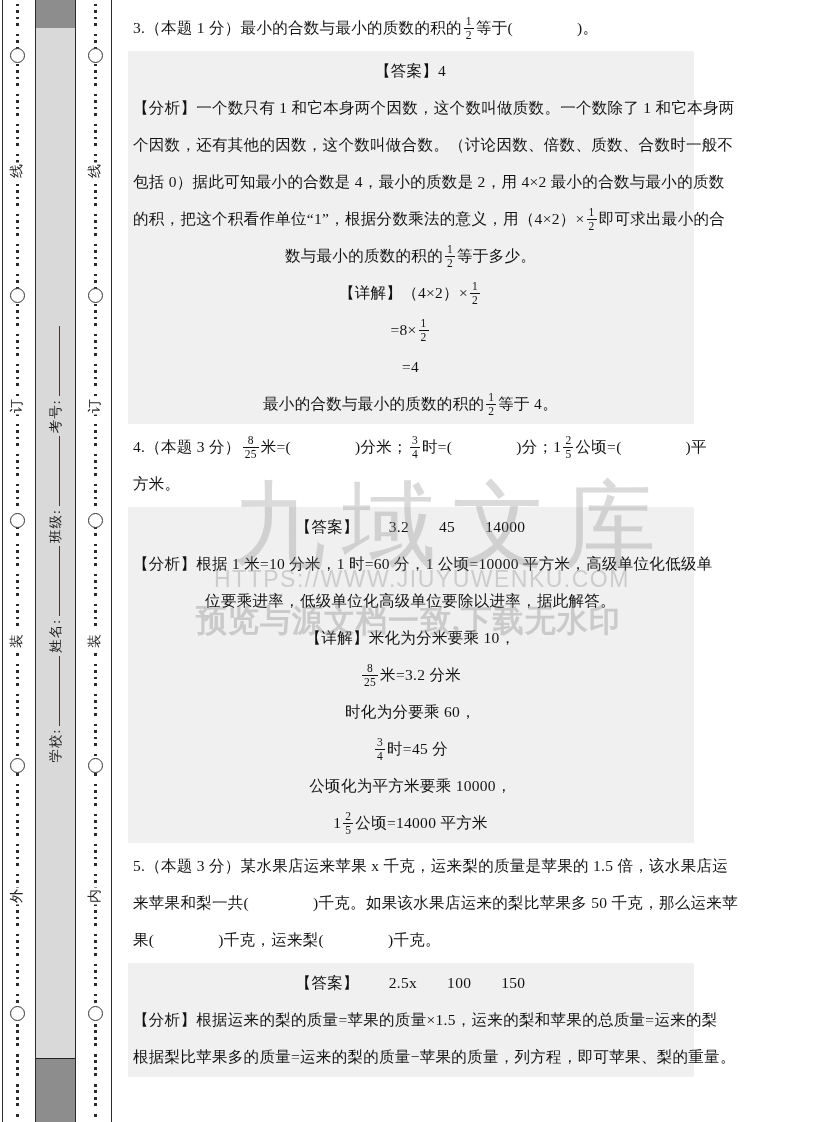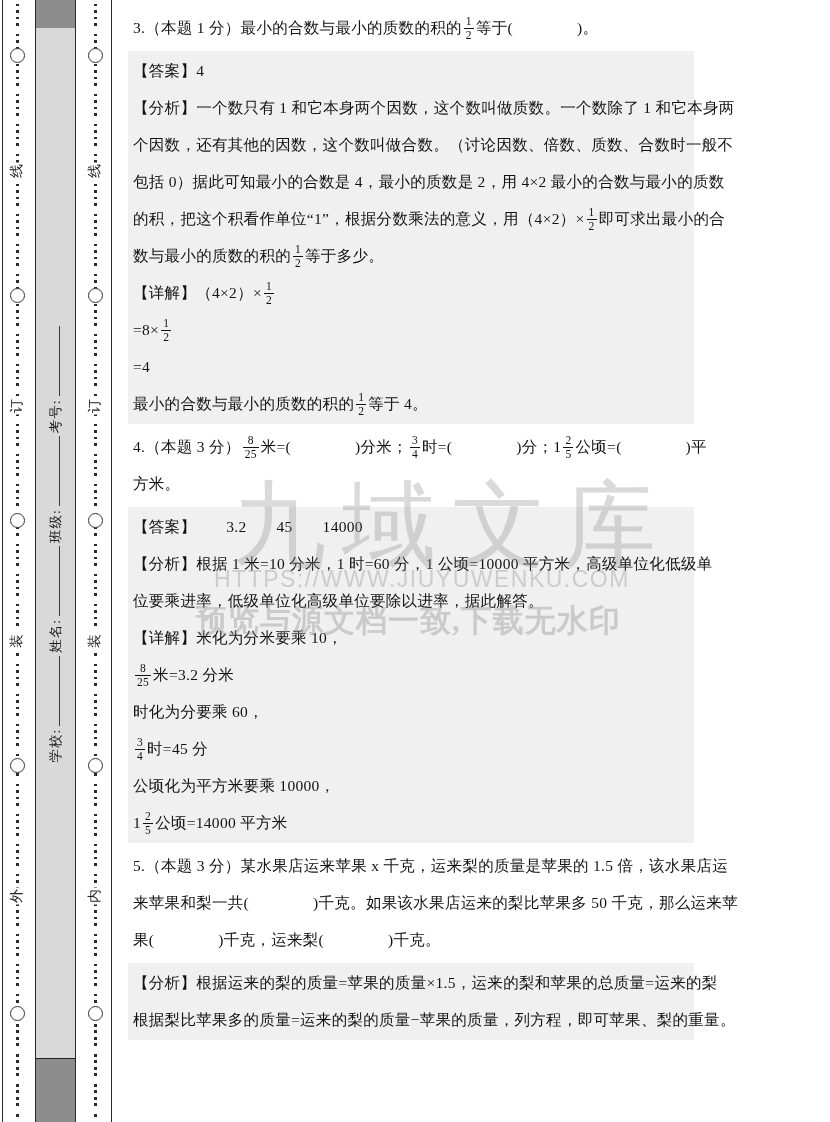--- a/index.html
+++ b/index.html
@@ -30,21 +30,21 @@
 
   .fields-text{position:absolute;left:50%;top:50%;width:580px;height:20px;
     transform:translate(-50%,-50%) rotate(-90deg);white-space:nowrap;text-align:center;
     font-size:13.5px;line-height:20px;color:#1a1a1a;}
   .fline{display:inline-block;width:70px;height:13px;border-bottom:1.4px solid #4a3530;margin:0 3px;}
   .flabel{letter-spacing:1px;}
 
   
   .content{position:absolute;left:128px;top:8px;width:566px;}
   .section{box-sizing:border-box;width:566px;font-family:Liberation Serif, serif;}
-  .section.explain{background:#f0f0f0;padding:1px 6px 2px 5px;margin:3px 0;}
+  .section.explain{background:#f0f0f0;padding:1px 6px 2px 5px;margin:3px 0;text-align:center;}
   .section.question{padding:1px 6px 2px 5px;}
   .line{font-size:15.5px;line-height:37px;white-space:nowrap;letter-spacing:0.3px;}
   .tab{display:inline-block;width:30px;}
   .blank{display:inline-block;width:64px;}
   .frac{display:inline-flex;flex-direction:column;align-items:center;vertical-align:middle;
     font-size:11.5px;line-height:1.15;margin:0 2px;position:relative;top:-1px;}
   .frac .den{border-top:1px solid #111;padding:0 2px;}
   .frac .num{padding:0 2px;}
 
   
@@ -161,20 +161,21 @@
             <span class="num">2</span>
             <span class="den">5</span>
           </span>公顷=14000 平方米</div>
       </div>
       <div class="section question">
         <div class="line">5.（本题 3 分）某水果店运来苹果 x 千克，运来梨的质量是苹果的 1.5 倍，该水果店运</div>
         <div class="line">来苹果和梨一共(<span class="blank"></span>)千克。如果该水果店运来的梨比苹果多 50 千克，那么运来苹</div>
         <div class="line">果(<span class="blank"></span>)千克，运来梨(<span class="blank"></span>)千克。</div>
       </div>
       <div class="section explain">
+        <div class="line">【答案】<span class="tab"></span>2.5x<span class="tab"></span>100<span class="tab"></span>150</div>
         <div class="line">【分析】根据运来的梨的质量=苹果的质量×1.5，运来的梨和苹果的总质量=运来的梨</div>
         <div class="line">根据梨比苹果多的质量=运来的梨的质量−苹果的质量，列方程，即可苹果、梨的重量。</div>
       </div>
     </div>
 
   <div class="wm big">九域文库</div>
   <div class="wm url">HTTPS://WWW.JIUYUWENKU.COM</div>
   <div class="wm slogan">预览与源文档一致,下载无水印</div>
 
 </div>

